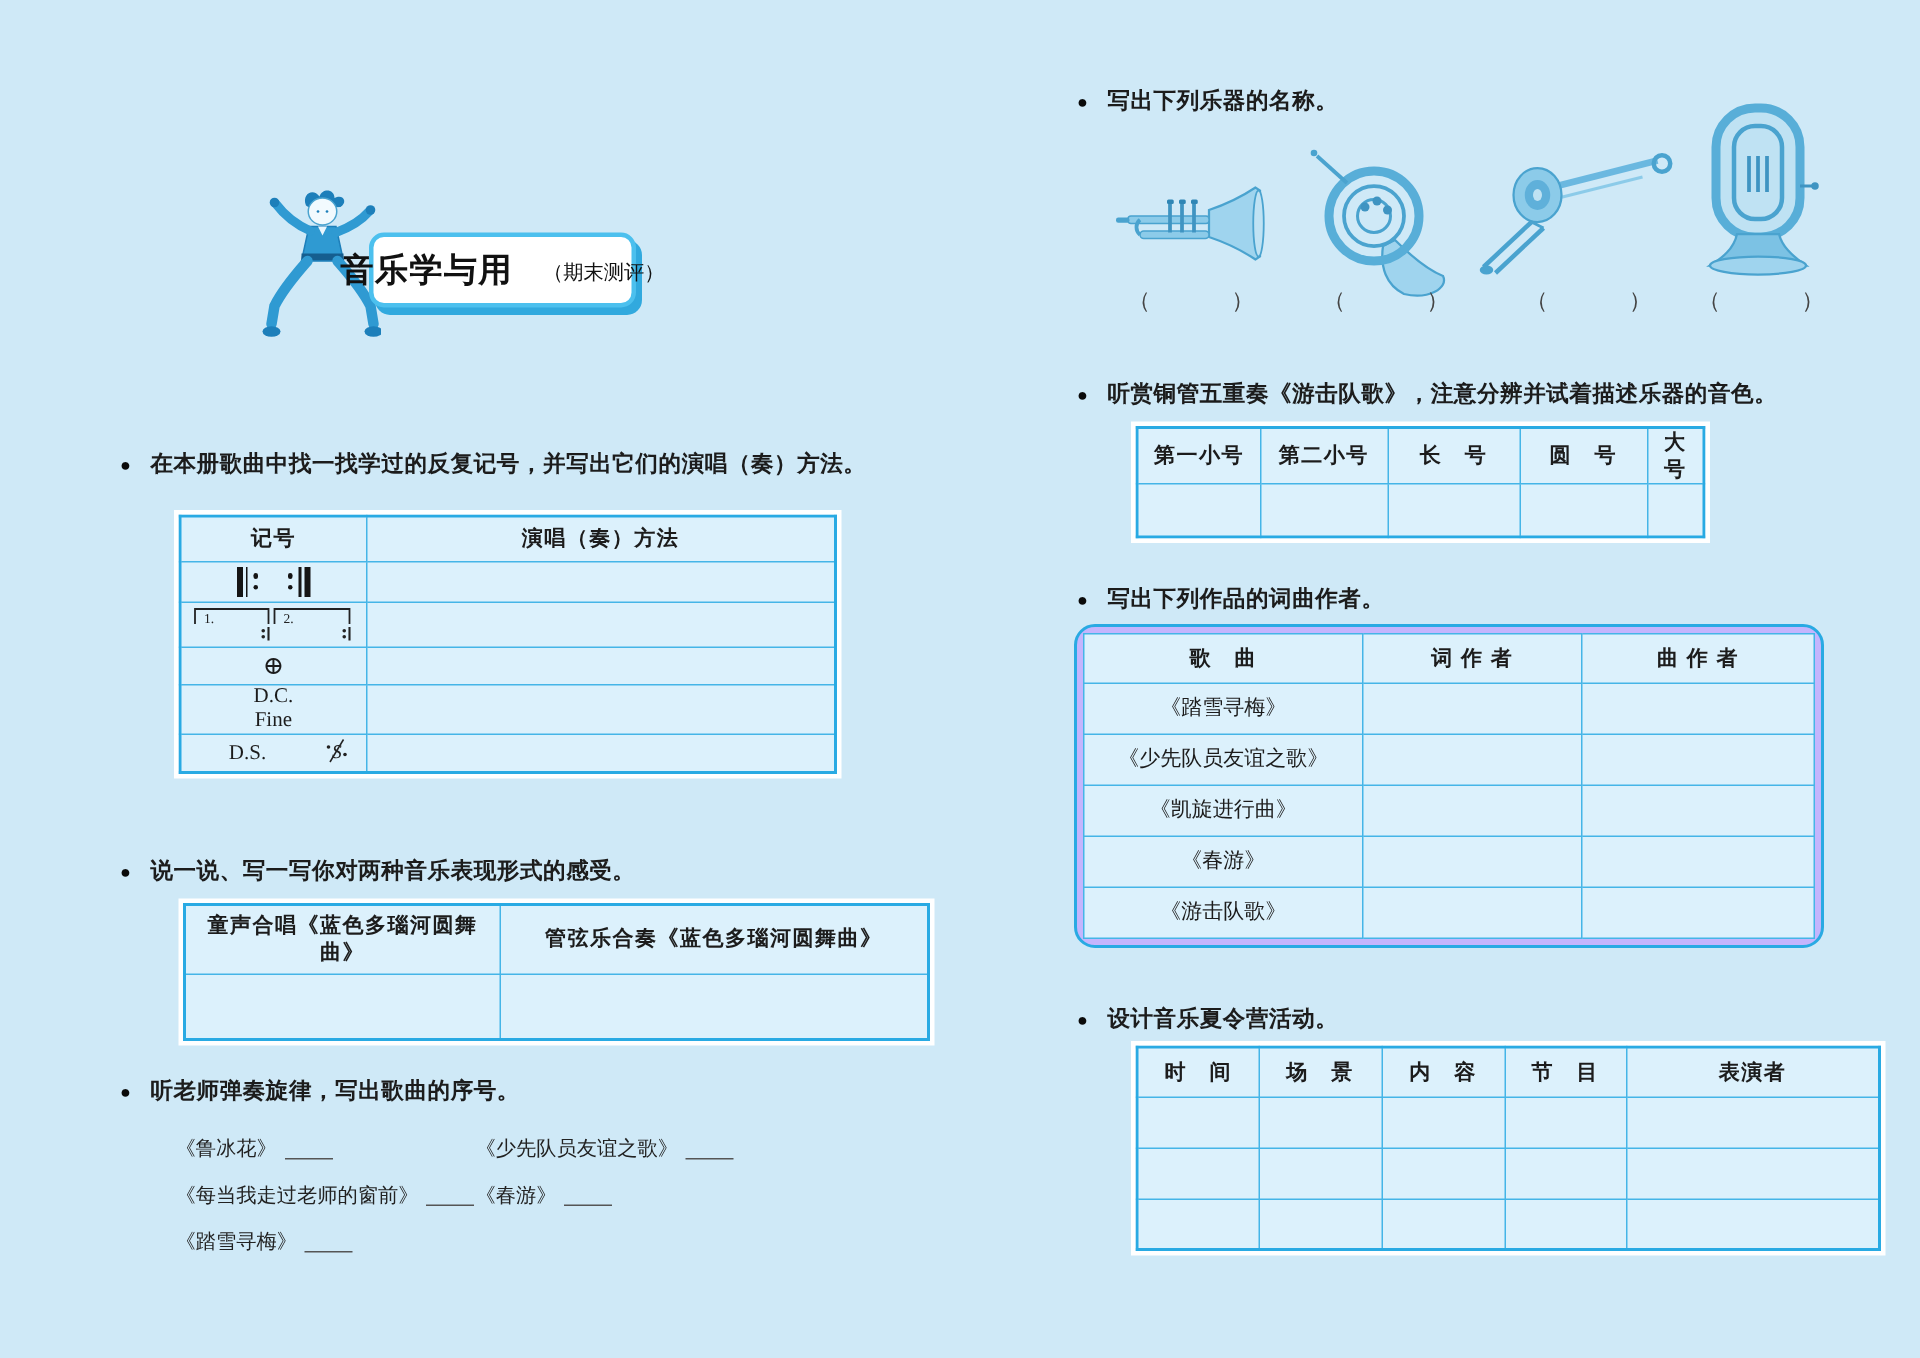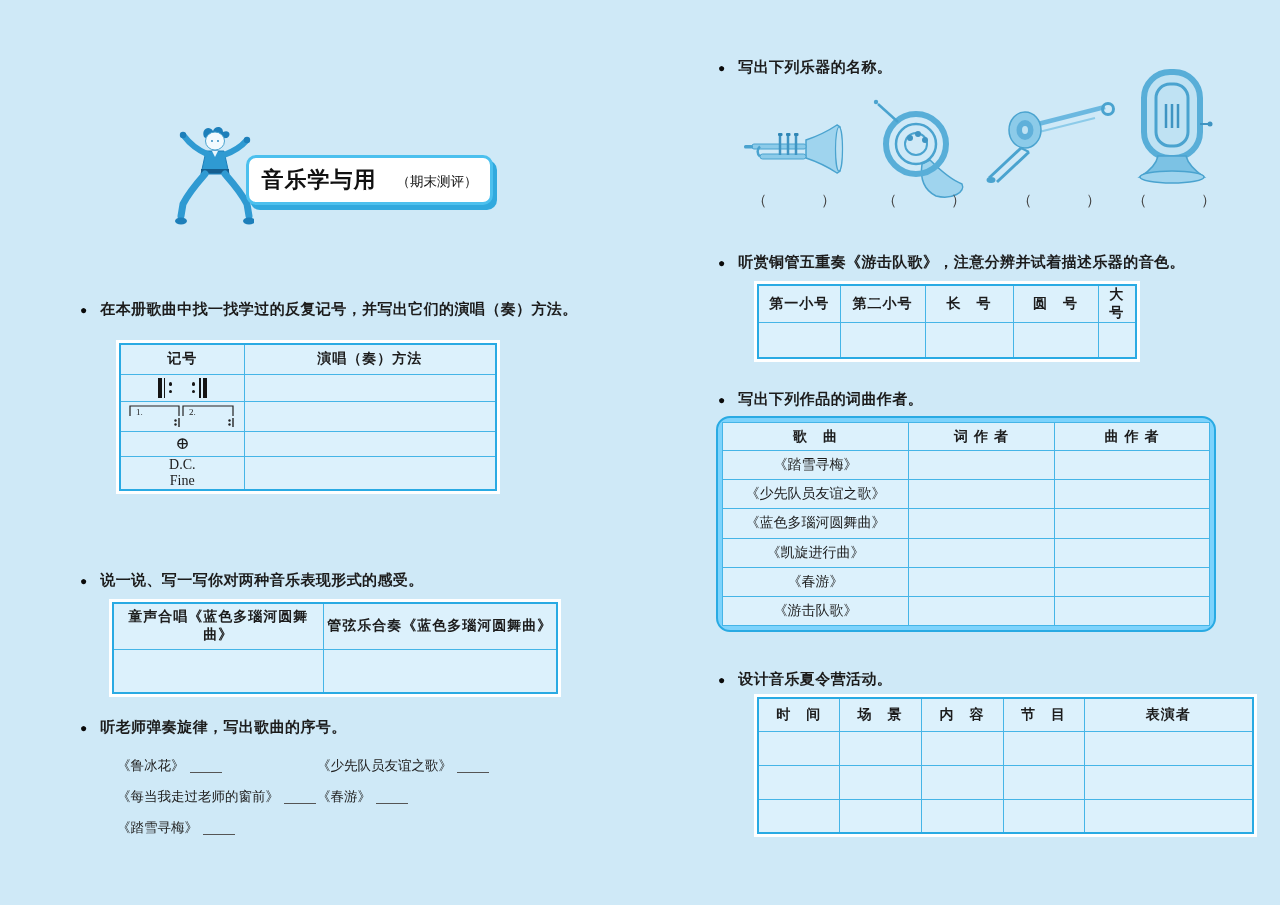--- a/index.html
+++ b/index.html
@@ -5,41 +5,41 @@
   :root{
     --accent:#29aae3; --grid:#45b5e7; --page_bg:#cfe9f7; --cell_bg:#dcf1fc; --ink:#1c1c1c;
   }
   *{box-sizing:border-box;margin:0;padding:0}
   html,body{background:var(--page_bg)}
   .page{position:relative;width:1280px;height:905px;background:var(--page_bg);overflow:hidden;
         font-family:"Liberation Sans","DejaVu Sans",sans-serif;color:var(--ink)}
   .serif{font-family:"Liberation Serif","DejaVu Serif",serif}
 
   
-  .banner{position:absolute;left:246px;top:155px;width:247px;height:50px;background:#fff;
+  .banner{position:absolute;left:246px;top:155px;width:178px;height:50px;background:#fff;
           border:3px solid #4cc0ee;border-radius:10px;box-shadow:4px 5px 0 #31a9de;
           display:flex;align-items:center;justify-content:center;gap:20px;padding:0 10px;white-space:nowrap}
   .banner-title{font-size:22px;font-weight:800;letter-spacing:1px;color:#111}
   .banner-sub{font-family:Liberation Sans, sans-serif;font-size:13.5px;color:#111;padding-top:3px}
   .boy{position:absolute;left:174px;top:124px}
 
   
   .q{position:absolute;display:flex;align-items:center;gap:13px;white-space:nowrap}
   .bullet{font-size:12px;line-height:1;color:#0a0a0a}
   .qt{font-size:15px;font-weight:600;letter-spacing:.4px;color:var(--ink)}
 
   
   table.tbl{position:absolute;border-collapse:collapse;background:var(--cell_bg);
             border:2px solid var(--accent);outline:3px solid #ffffff}
   table.tbl td{border:1px solid var(--grid);text-align:center;vertical-align:middle;
                font-size:14px;color:var(--ink)}
   table.tbl tr.head td{font-weight:700;font-size:14px;letter-spacing:1px}
 
   
-  .roundwrap{position:absolute;left:716px;top:416px;width:500px;height:216px;background:#7dd3fc;
+  .roundwrap{position:absolute;left:716px;top:416px;width:500px;height:216px;background:#c4b5fd;
              border:2.5px solid var(--accent);border-radius:14px;padding:4px;overflow:hidden}
   .roundwrap table{border-collapse:collapse;width:100%;height:100%;background:var(--cell_bg)}
   .roundwrap td{border:1px solid var(--grid);text-align:center;vertical-align:middle;font-size:14px}
   .roundwrap tr.head td{font-weight:700;letter-spacing:1px}
 
   
   .rpt{display:inline-flex;align-items:center;justify-content:center;height:22px;vertical-align:middle}
   .rpt .bt{width:4px;height:20px;background:#151515;display:inline-block}
   .rpt .bn{width:1.5px;height:20px;background:#151515;display:inline-block;margin:0 2px}
   .rpt .dd{display:inline-flex;flex-direction:column;gap:4px;margin:0 2px}
@@ -86,21 +86,21 @@
   <div class="banner">
     <span class="banner-title">音乐学与用</span>
     <span class="banner-sub">（期末测评）</span>
   </div>
 
   <div class="q" style="left:80px;top:300px">
     <span class="bullet">●</span>
     <span class="qt">在本册歌曲中找一找学过的反复记号，并写出它们的演唱（奏）方法。</span>
   </div>
 
-  <table class="tbl" style="left:119px;top:343px;width:378px">
+  <table class="tbl" style="left:119px;top:343px;width:439px">
     <colgroup>
         <col style="width:124px">
         <col>
       </colgroup>
     <tbody>
         <tr class="head" style="height:30px">
       <td>记号</td>
       <td>演唱（奏）方法</td>
     </tr>
     <tr style="height:27px">
@@ -146,29 +146,41 @@
       </td>
       <td></td>
     </tr>
     <tr style="height:26px">
       <td class="serif dcfine">
         <span>D.C.</span>
         <span>Fine</span>
       </td>
       <td></td>
     </tr>
+    <tr style="height:26px">
+      <td class="serif dcfine">
+        <span>D.S.</span>
+        <svg width="15" height="17" viewBox="0 0 15 17" style="vertical-align:-3px;margin-left:16px">
+          <line x1="12" y1="1" x2="3" y2="16" stroke="#222" stroke-width="1"></line>
+          <circle cx="2" cy="6" r="1.2" fill="#222"></circle>
+              <circle cx="13" cy="11" r="1.2" fill="#222"></circle>
+          <text x="7.5" y="13" text-anchor="middle" font-size="13" font-style="italic" fill="#222" font-family="Liberation Serif, serif">S</text>
+        </svg>
+      </td>
+      <td></td>
+    </tr>
   </tbody>
     </table>
 
   <div class="q" style="left:80px;top:571px">
     <span class="bullet">●</span>
     <span class="qt">说一说、写一写你对两种音乐表现形式的感受。</span>
   </div>
 
-  <table class="tbl" style="left:112px;top:602px;width:446px">
+  <table class="tbl" style="left:122px;top:602px;width:498px">
     <colgroup>
         <col style="width:210px">
         <col>
       </colgroup>
     <tbody>
         <tr class="head" style="height:46px">
       <td>童声合唱《蓝色多瑙河圆舞曲》</td>
       <td>管弦乐合奏《蓝色多瑙河圆舞曲》</td>
     </tr>
     <tr style="height:44px">
@@ -341,25 +353,20 @@
         <td class="serif">《踏雪寻梅》</td>
         <td></td>
             <td></td>
       </tr>
       <tr style="height:29px">
         <td class="serif">《少先队员友谊之歌》</td>
         <td></td>
             <td></td>
       </tr>
       <tr style="height:29px">
-        <td class="serif">《蓝色多瑙河圆舞曲》</td>
-        <td></td>
-            <td></td>
-      </tr>
-      <tr style="height:29px">
         <td class="serif">《凯旋进行曲》</td>
         <td></td>
             <td></td>
       </tr>
       <tr style="height:29px">
         <td class="serif">《春游》</td>
         <td></td>
             <td></td>
       </tr>
       <tr style="height:29px">

